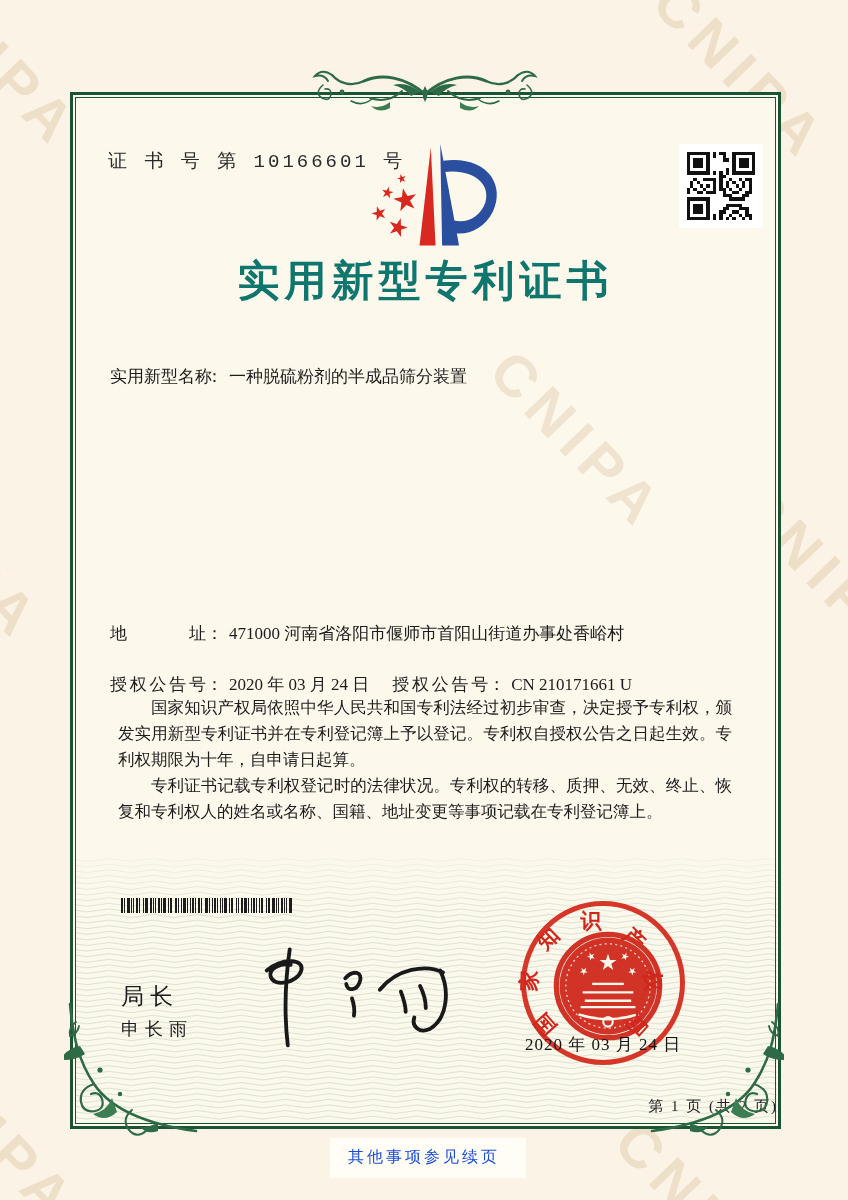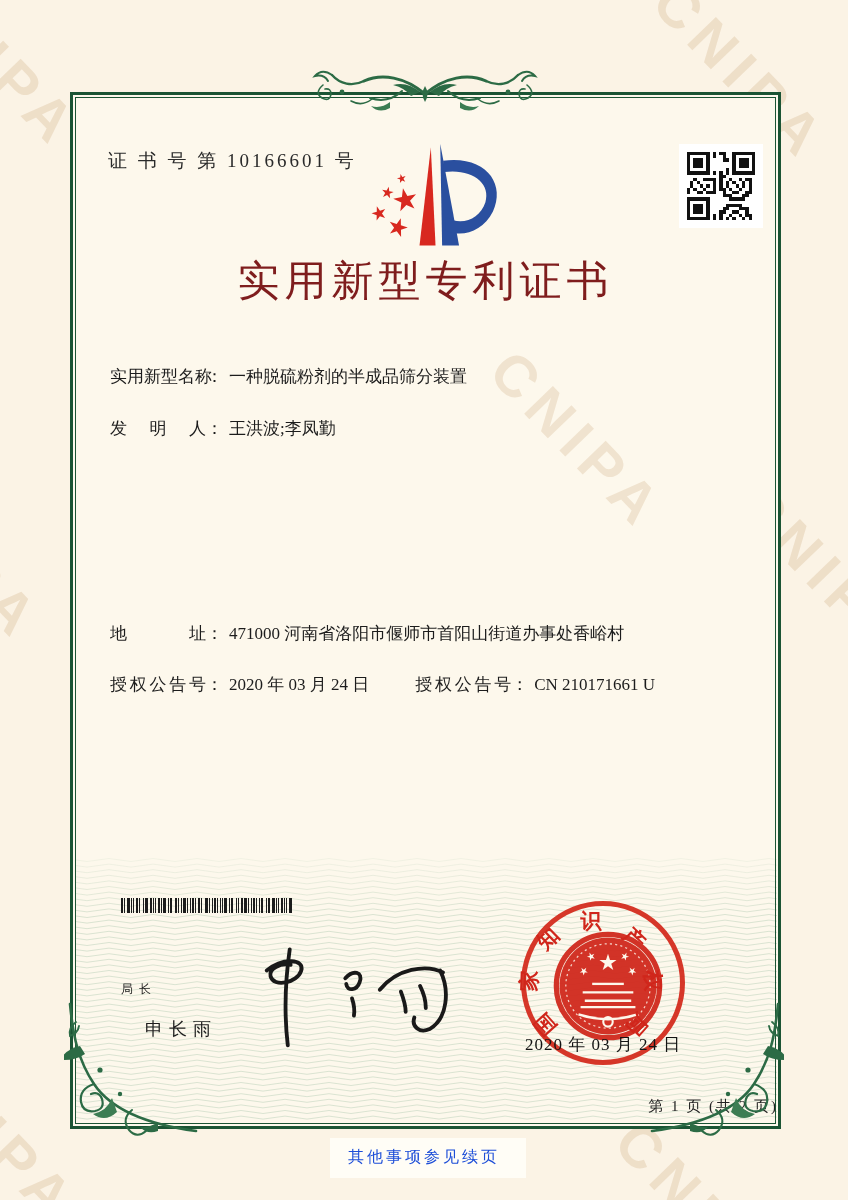--- a/index.html
+++ b/index.html
@@ -6,35 +6,35 @@
   .page{position:relative;width:848px;height:1200px;background:#fbf3e5;overflow:hidden;
         font-family:"Liberation Serif","DejaVu Serif",serif;color:#1c1c1c;}
   .wm{position:absolute;font-family:"Liberation Sans","DejaVu Sans",sans-serif;
       font-weight:bold;font-size:58px;letter-spacing:9px;color:rgba(213,180,139,.32);
       transform:rotate(46deg);transform-origin:left top;white-space:nowrap;pointer-events:none;}
   .frame{position:absolute;left:70px;top:92px;width:705px;height:1031px;
          border:3px solid #1b5434;background:#fdf8ec;}
   .frame::after{content:"";position:absolute;inset:2px;border:1px solid #1b5434;pointer-events:none;}
   .frame>*{position:absolute;}
   #waves{left:3px;bottom:3px;}
-  .certno{left:35px;top:53px;font-size:19px;letter-spacing:3px;color:#2a2a2a;}
-  .title{left:0;top:158px;width:100%;text-align:center;font-size:42px;font-weight:normal;
-         letter-spacing:5px;color:#7f1d1d;}
+  .certno{left:35px;top:53px;font-size:19px;letter-spacing:3px;color:#2a2a2a;font-family:Liberation Mono, monospace;}
+  .title{left:0;top:158px;width:100%;text-align:center;font-size:42px;font-weight:bold;
+         letter-spacing:5px;color:#0f766e;}
   .qrbox{left:606px;top:49px;width:84px;height:84px;background:#fff;}
   .qrbox svg{position:absolute;left:8px;top:8px;}
   .frow{left:37px;width:630px;font-size:17px;line-height:24px;white-space:nowrap;}
   .flabel{display:inline-block;width:96px;text-align:justify;text-align-last:justify;vertical-align:top;}
   .fcolon{display:inline-block;margin:0 6px 0 0;}
   .fvalue{display:inline-block;}
-  .grant2{display:inline-block;margin-left:46px;}
+  .grant2{display:inline-block;margin-left:23px;}
   .paras{left:45px;top:600px;width:614px;font-size:16.5px;line-height:26px;text-align:justify;}
   .paras p{margin:0;text-indent:2em;}
   #barcode{left:48px;top:803px;}
-  .sigtitle{left:48px;top:886px;font-size:12px;letter-spacing:6px;}
-  .signame{left:48px;top:922px;font-size:18px;letter-spacing:6px;margin-left:24px;}
+  .sigtitle{left:48px;top:886px;font-size:23px;letter-spacing:6px;}
+  .signame{left:48px;top:922px;font-size:18px;letter-spacing:6px;}
   #signature{left:155px;top:843px;}
   .seal{left:448px;top:806px;width:164px;height:164px;border-radius:50%;
         border:5px solid rgba(210,38,24,.92);box-sizing:border-box;}
   .seal svg{position:absolute;left:24px;top:22px;}
   .seal-char{position:absolute;left:50%;top:50%;font-size:21px;font-weight:bold;
              color:#d0261b;width:24px;margin-left:-12px;text-align:center;}
   .sealdate{left:428px;top:938px;width:204px;text-align:center;font-size:17px;color:#141414;
             letter-spacing:1px;}
   .pageinfo{left:0;top:1002px;width:100%;text-align:right;font-size:15px;letter-spacing:2px;color:#222;}
   .orn{position:absolute;pointer-events:none;}
@@ -237,30 +237,31 @@
           <rect x="17" y="20" width="1" height="1" fill="#111"></rect>
           <rect x="19" y="20" width="1" height="1" fill="#111"></rect>
         </svg>
     </div>
 
     <div class="title">实用新型专利证书</div>
 
     <div class="frow" style="top:270px">
       <span class="flabel">实用新型名称</span><span class="fcolon">：</span><span class="fvalue">一种脱硫粉剂的半成品筛分装置</span>
     </div>
-    <div class="frow" style="top:322px">
-      <span class="flabel">发明人</span><span class="fcolon">：</span><span class="fvalue">王洪波;李凤勤</span>
-    </div>
     <div class="frow" style="top:527px">
       <span class="flabel">地址</span><span class="fcolon">：</span><span class="fvalue">471000 河南省洛阳市偃师市首阳山街道办事处香峪村</span>
     </div>
     <div class="frow" style="top:578px">
       <span class="flabel">授权公告号</span><span class="fcolon">：</span><span class="fvalue">2020 年 03 月 24 日</span><span class="grant2"><span class="flabel">授权公告号</span><span class="fcolon">：</span><span class="fvalue">CN 210171661 U</span></span>
     </div>
 
+    <div class="paras">
+      <p>国家知识产权局依照中华人民共和国专利法经过初步审查，决定授予专利权，颁发实用新型专利证书并在专利登记簿上予以登记。专利权自授权公告之日起生效。专利权期限为十年，自申请日起算。</p>
+      <p>专利证书记载专利权登记时的法律状况。专利权的转移、质押、无效、终止、恢复和专利权人的姓名或名称、国籍、地址变更等事项记载在专利登记簿上。</p>
+    </div>
 
     <svg id="barcode" width="220" height="15">
         <rect x="0" y="0" width="2" height="15" fill="#1c1c1c"></rect>
         <rect x="3" y="0" width="1" height="15" fill="#1c1c1c"></rect>
         <rect x="6" y="0" width="3" height="15" fill="#1c1c1c"></rect>
         <rect x="10" y="0" width="1" height="15" fill="#1c1c1c"></rect>
         <rect x="12" y="0" width="1" height="15" fill="#1c1c1c"></rect>
         <rect x="15" y="0" width="2" height="15" fill="#1c1c1c"></rect>
         <rect x="18" y="0" width="1" height="15" fill="#1c1c1c"></rect>
         <rect x="22" y="0" width="1" height="15" fill="#1c1c1c"></rect>

